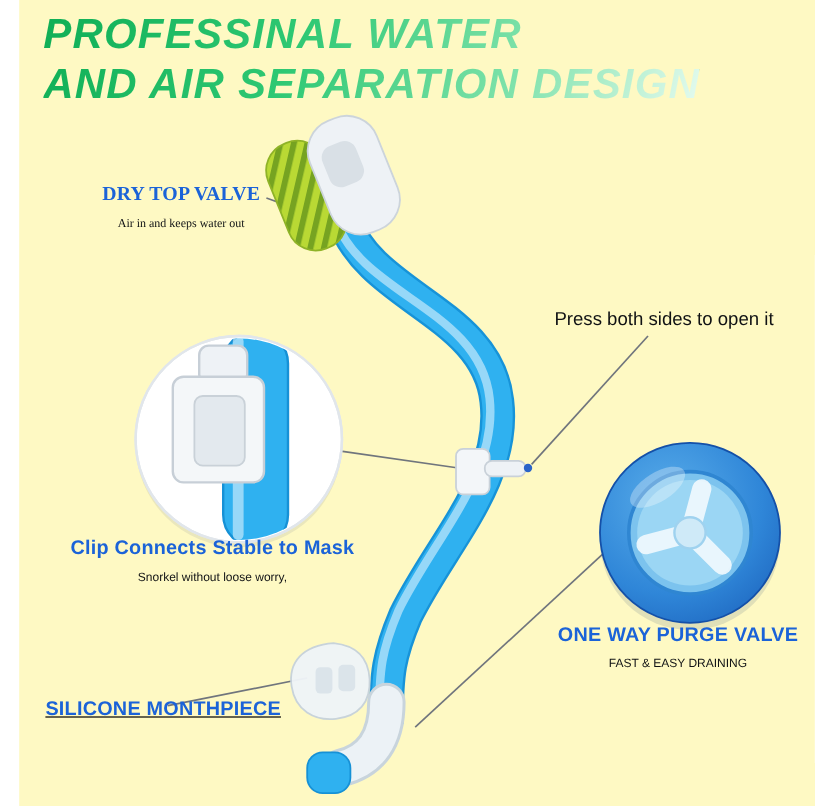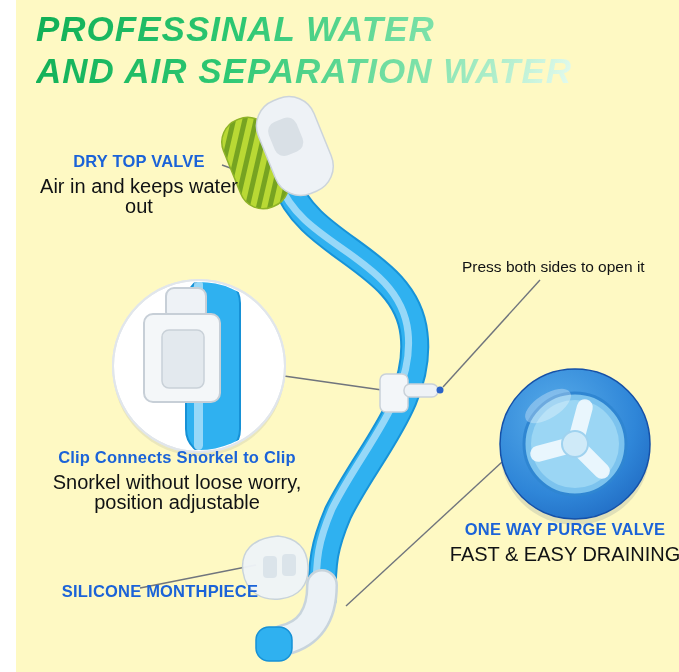--- a/index.html
+++ b/index.html
@@ -7,36 +7,36 @@
           font-family:"Liberation Sans",sans-serif;margin-left:16px;}
   .illustration{position:absolute;left:0;top:0;width:679px;height:672px;}
   .title{position:absolute;left:20px;top:8px;z-index:2;font-style:italic;font-weight:700;
          font-size:35px;line-height:42px;letter-spacing:1px;white-space:nowrap;
          background:linear-gradient(112deg,#0fae55 0%,#2ec873 38%,#7fe2ab 72%,#e6fbf0 100%);
          -webkit-background-clip:text;background-clip:text;color:transparent;
          -webkit-text-fill-color:transparent;}
   .label{position:absolute;z-index:2;}
   .center{text-align:center;}
   .heading{font-weight:700;color:#1b63d8;font-size:16.5px;letter-spacing:.2px;}
-  .body{color:#101214;font-size:20px;line-height:20px;margin-top:5px;}
+  .body{color:#101214;font-size:10px;line-height:20px;margin-top:5px;}
   .plain{color:#101214;font-size:15.5px;}
-  .lbl-drytop{left:8px;top:152px;width:230px;}
+  .lbl-drytop{left:20px;top:152px;width:230px;font-family:Liberation Serif, serif;}
   .lbl-press{left:446px;top:258px;width:226px;}
   .lbl-clip{left:6px;top:448px;width:310px;}
   .lbl-purge{left:430px;top:520px;width:238px;}
-  .lbl-mouth{left:24px;top:582px;width:240px;}
+  .lbl-mouth{left:0;top:582px;width:240px;text-decoration:underline;}
 </style>
 </head>
 <body>
 
 <div class="canvas">
 
   <div class="title">
     <div>PROFESSINAL WATER</div>
-    <div>AND AIR SEPARATION WATER</div>
+    <div>AND AIR SEPARATION DESIGN</div>
   </div>
 
   <svg class="illustration" viewBox="0 0 679 672">
     <defs>
       <pattern id="ribs" width="11" height="11" patternUnits="userSpaceOnUse" patternTransform="rotate(35)">
         <rect width="11" height="11" fill="#b9d934"></rect>
         <rect width="5" height="11" fill="#76a321"></rect>
       </pattern>
       <radialGradient id="purgeGrad" cx="0.38" cy="0.32" r="0.95">
         <stop offset="0%" stop-color="#58ace9"></stop>
@@ -114,24 +114,23 @@
   <div class="label lbl-drytop center">
     <div class="heading">DRY TOP VALVE</div>
     <div class="body">Air in and keeps water out</div>
   </div>
 
   <div class="label lbl-press">
     <div class="plain">Press both sides to open it</div>
   </div>
 
   <div class="label lbl-clip center">
-    <div class="heading">Clip Connects Snorkel to Clip</div>
+    <div class="heading">Clip Connects Stable to Mask</div>
     <div class="body">
       <div>Snorkel without loose worry,</div>
-      <div>position adjustable</div>
     </div>
   </div>
 
   <div class="label lbl-purge center">
     <div class="heading">ONE WAY PURGE VALVE</div>
     <div class="body">FAST &amp; EASY DRAINING</div>
   </div>
 
   <div class="label lbl-mouth center">
     <div class="heading">SILICONE MONTHPIECE</div>

